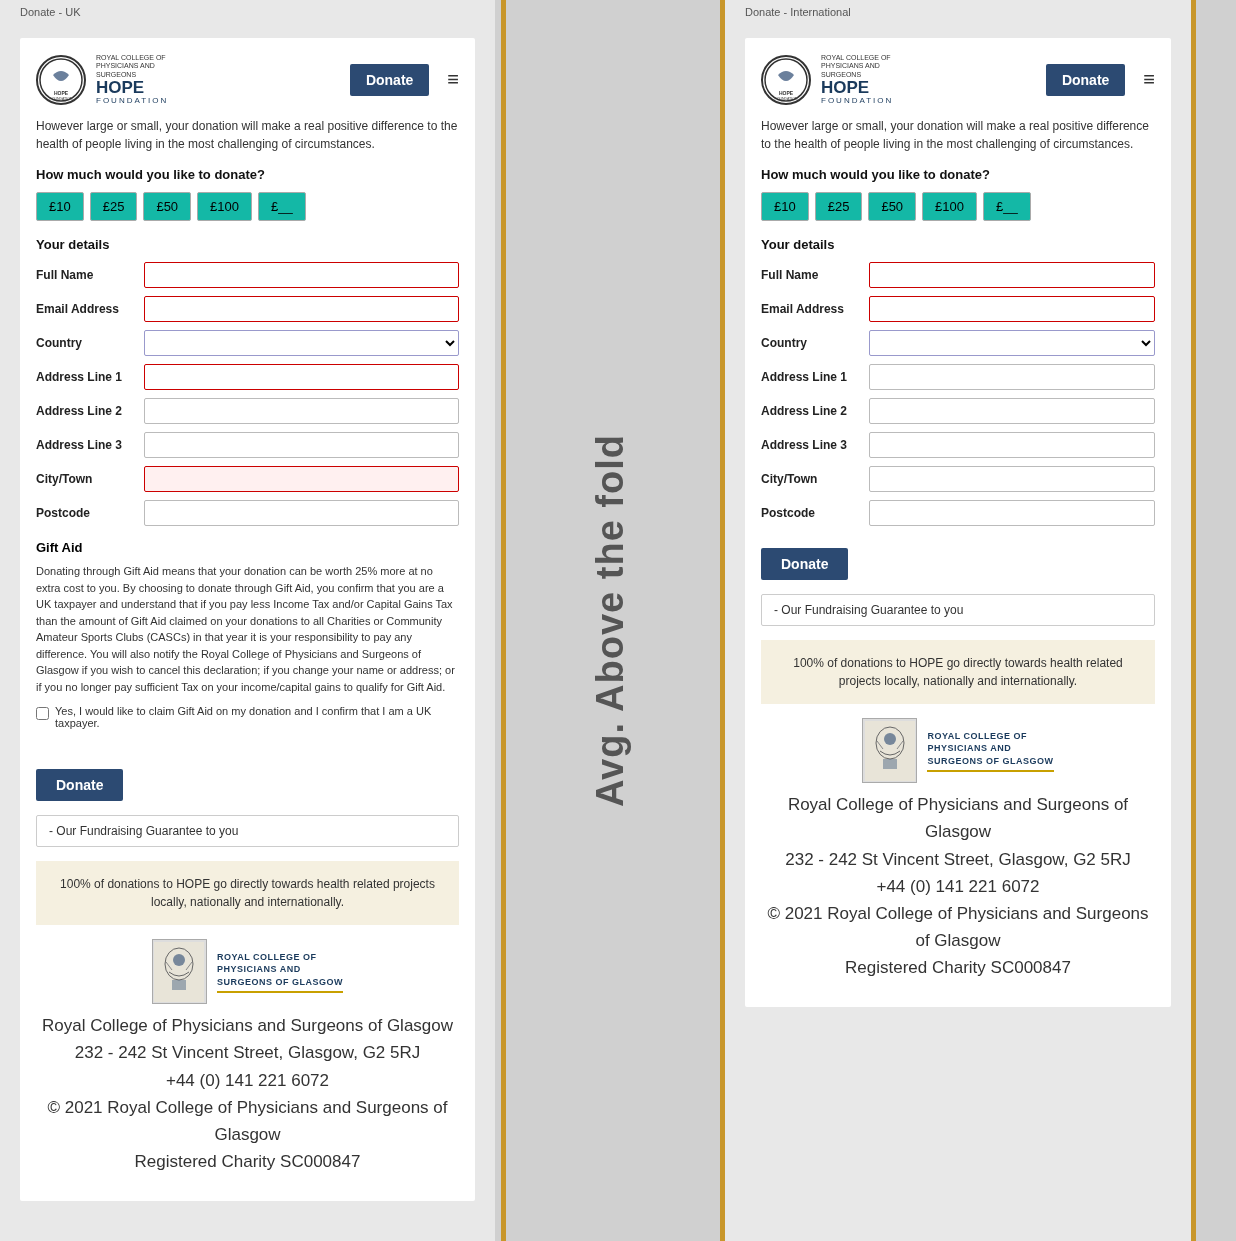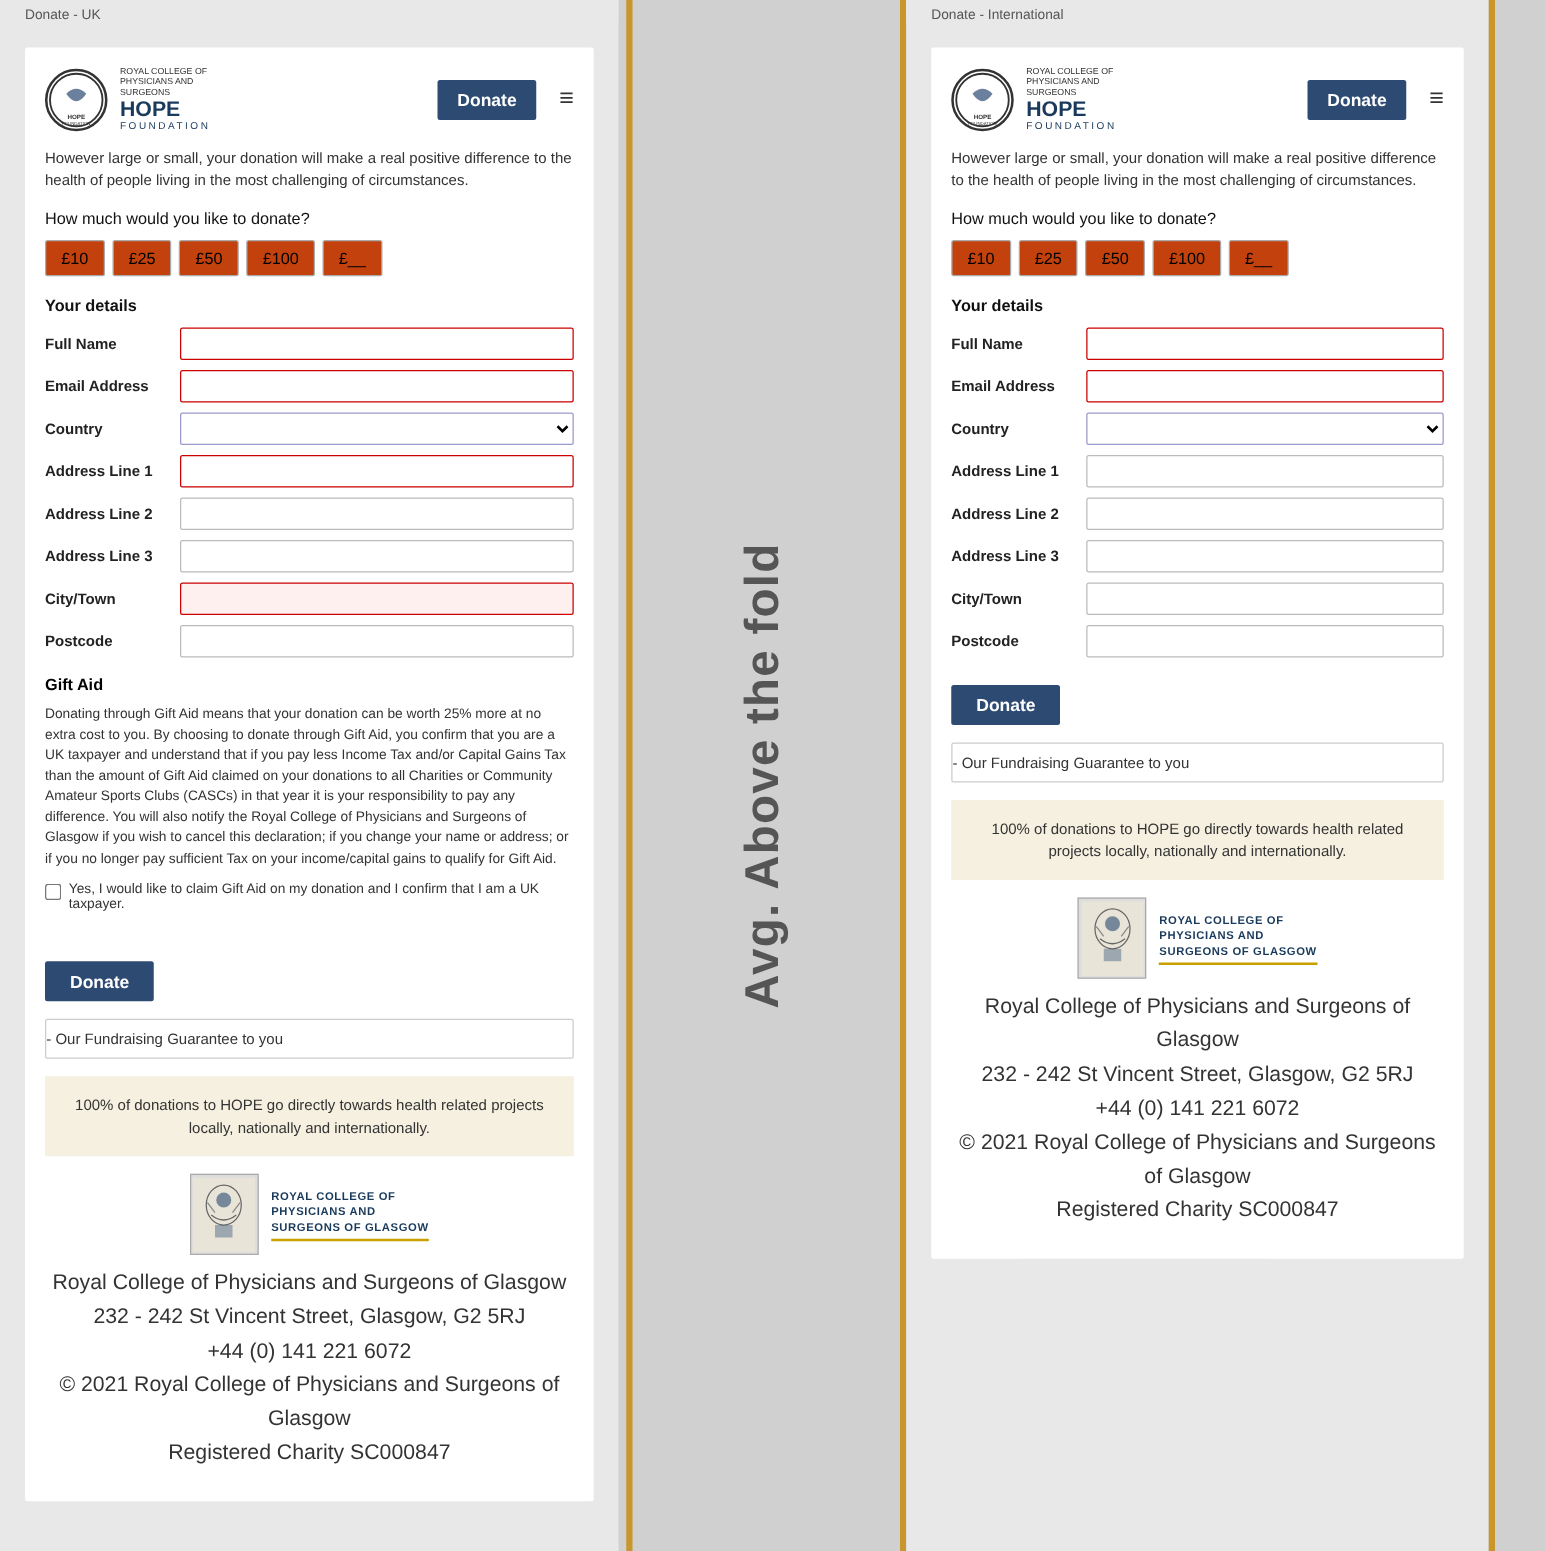--- a/index.html
+++ b/index.html
@@ -81,37 +81,37 @@
     
     .intro-text {
       font-size: 12px;
       color: #333;
       line-height: 1.5;
       margin-bottom: 14px;
     }
 
     
     .section-heading {
-      font-weight: normal;
+      font-weight: bold;
       font-size: 13px;
       margin-bottom: 10px;
       color: #111;
     }
 
     
     .amount-buttons {
       display: flex;
       gap: 6px;
       margin-bottom: 16px;
       flex-wrap: wrap;
     }
 
     .amount-btn {
       border: 1px solid #aaa;
-      background: #c2410c;
+      background: #14b8a6;
       padding: 6px 12px;
       font-size: 13px;
       cursor: pointer;
       border-radius: 2px;
       min-width: 45px;
       text-align: center;
     }
 
     
     .form-section-heading {
@@ -210,21 +210,21 @@
       font-weight: bold;
       cursor: pointer;
       border-radius: 2px;
       margin-top: 14px;
       margin-bottom: 14px;
     }
 
     
     .guarantee-bar {
       border: 1px solid #ccc;
-      padding: 8px 0;
+      padding: 8px 12px;
       font-size: 12px;
       color: #333;
       cursor: pointer;
       display: flex;
       align-items: flex-end;
       gap: 6px;
       border-radius: 2px;
       margin-bottom: 14px;
     }
 

